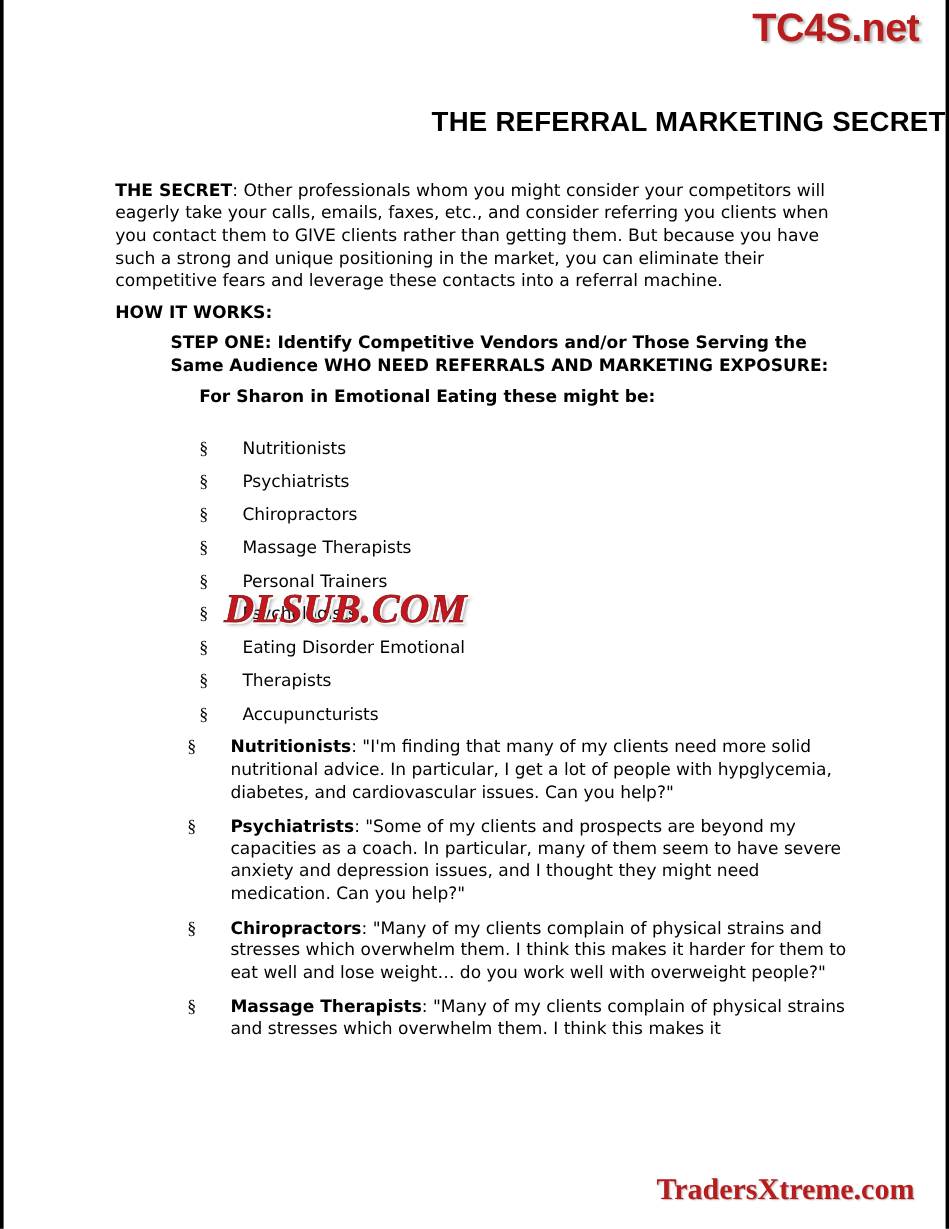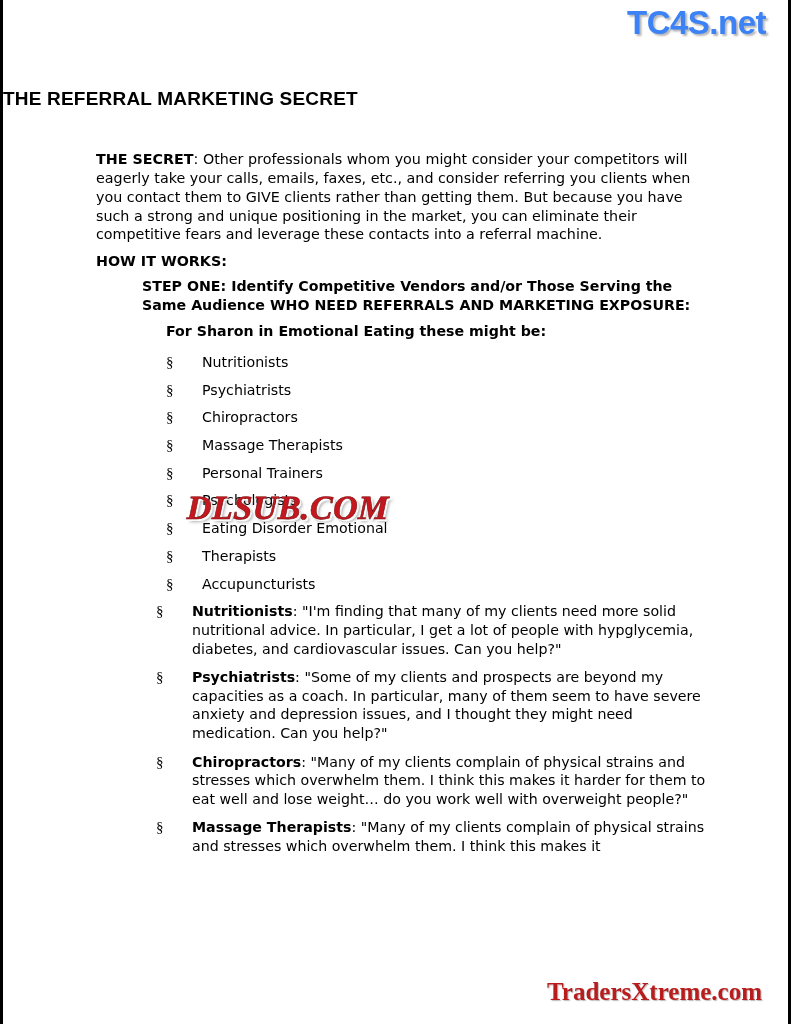--- a/index.html
+++ b/index.html
@@ -24,32 +24,32 @@
     border-right: 3px solid #000;
   }
   .brand-top {
     position: absolute;
     top: 4px;
     right: 22px;
     font-family: "Liberation Sans", sans-serif;
     font-weight: bold;
     font-size: 33px;
     letter-spacing: -0.5px;
-    color: #3b82f6;
+    color: #b91c1c;
     text-shadow: 2px 2px 2px rgba(120,120,120,0.55);
   }
   .doc-title {
     position: absolute;
     top: 88px;
     left: 0;
     width: 100%;
-    text-align: left;
+    text-align: right;
     font-family: "Liberation Sans", sans-serif;
     font-weight: bold;
-    font-size: 19px;
+    font-size: 23px;
     letter-spacing: 0.2px;
   }
   .body-wrap {
     position: absolute;
     top: 150px;
     left: 93px;
     width: 610px;
     font-size: 14.3px;
     line-height: 1.32;
   }
@@ -72,21 +72,21 @@
   }
   .step-head.two {
     padding-left: 46px;
     margin-top: 8px;
     margin-bottom: 8px;
   }
   .sub-head {
     font-weight: bold;
     font-size: 14.2px;
     padding-left: 70px;
-    margin: 8px 0 12px 0;
+    margin: 8px 0 24px 0;
   }
   ul.simple {
     list-style: none;
     margin: 0;
     padding: 0 0 0 70px;
   }
   ul.simple li {
     position: relative;
     padding-left: 36px;
     margin-bottom: 9px;

